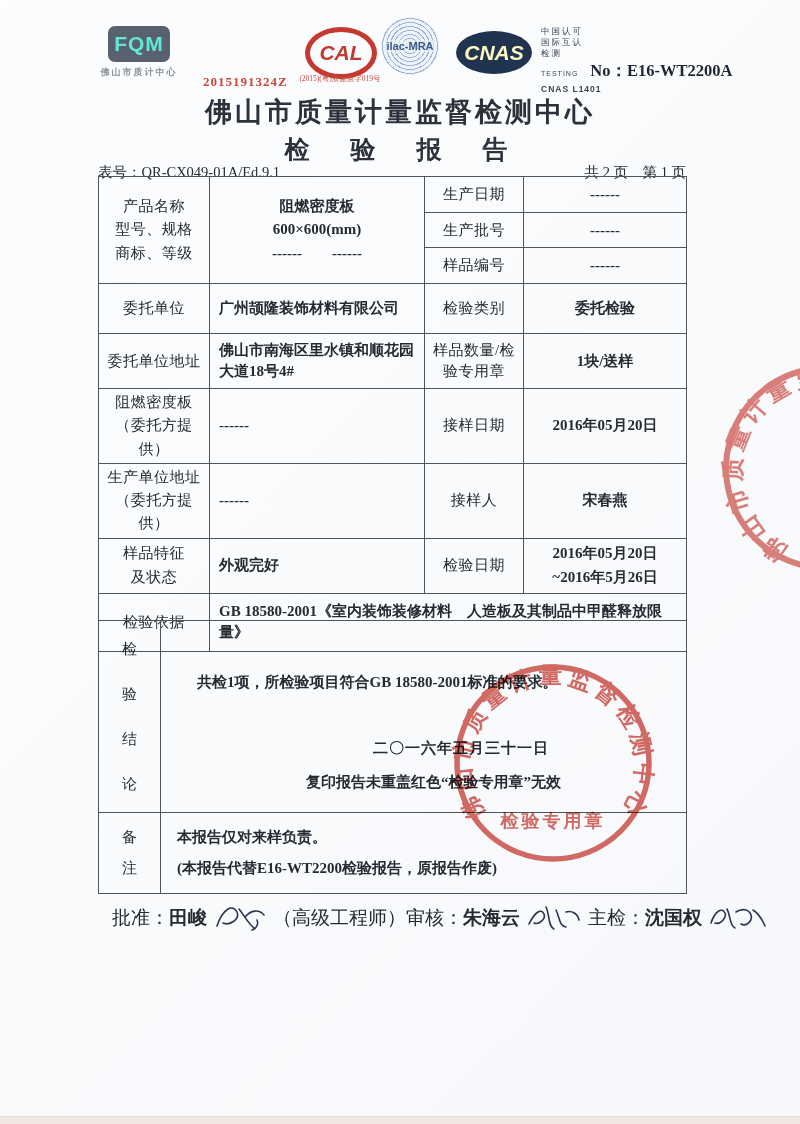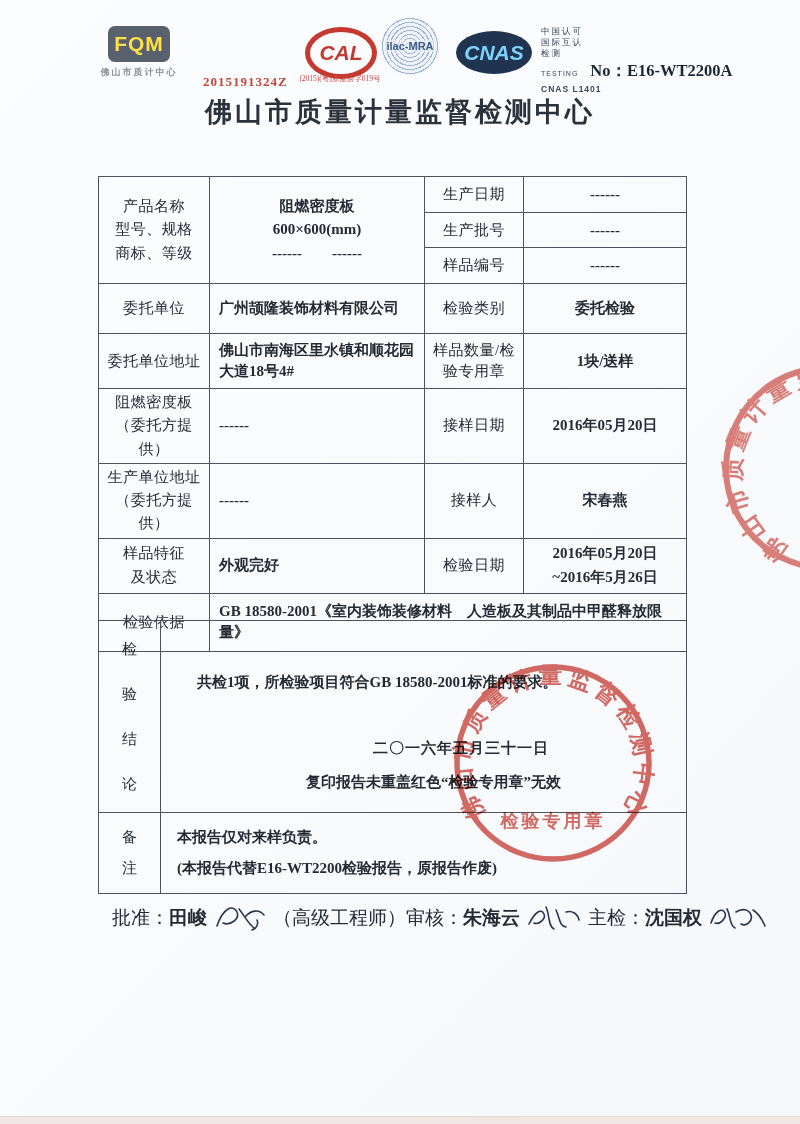--- a/index.html
+++ b/index.html
@@ -6,34 +6,34 @@
   .page{
     position:relative;width:800px;height:1124px;margin:0 auto;
     background:linear-gradient(135deg,#fcfdff 0%,#f8fafc 60%,#f6f8fb 100%);
     overflow:hidden;
     font-family:"Liberation Serif","DejaVu Serif",serif;
     color:#262b33;
   }
   
   .fqm{position:absolute;left:84px;top:26px;width:110px;text-align:center;}
   .fqm-box{width:62px;height:36px;margin:0 auto;background:#59616f;border-radius:7px;
-    color:#fde047;font-family:"Liberation Sans",sans-serif;font-weight:bold;font-size:21px;
+    color:#5eead4;font-family:"Liberation Sans",sans-serif;font-weight:bold;font-size:21px;
     line-height:36px;letter-spacing:1px;}
   .fqm-cap{margin-top:4px;font-size:9px;color:#8a8f98;letter-spacing:2px;font-weight:bold;}
   .oval{position:absolute;border-radius:50%;display:flex;align-items:center;justify-content:center;
     font-family:"Liberation Sans",sans-serif;font-weight:bold;font-style:italic;}
   .cma{left:208px;top:25px;width:82px;height:45px;border:5px solid #c43a30;color:#c43a30;font-size:24px;letter-spacing:-1px;}
   .cma-num{position:absolute;left:203px;top:74px;width:95px;text-align:left;color:#c8463c;font-size:13px;letter-spacing:1px;font-family:"Liberation Serif",serif;font-weight:600;}
   .cal{left:305px;top:27px;width:62px;height:42px;border:5px solid #c43a30;color:#c43a30;font-size:21px;}
   .cal-num{position:absolute;left:295px;top:74px;width:90px;text-align:center;color:#c8463c;font-size:7.5px;}
   .ilac{position:absolute;left:381px;top:17px;width:58px;height:58px;border-radius:50%;
     background:repeating-radial-gradient(circle at 50% 50%,#eef3fa 0 3px,#9db4d4 3px 4px);
     display:flex;align-items:center;justify-content:center;}
   .ilac span{font-family:"Liberation Sans",sans-serif;font-weight:bold;font-size:11px;color:#3c5a86;background:rgba(238,243,250,.55);padding:0 1px;}
-  .cnas{left:456px;top:31px;width:76px;height:43px;background:#20344f;color:#7dd3fc;font-size:21px;letter-spacing:0;}
+  .cnas{left:456px;top:31px;width:76px;height:43px;background:#20344f;color:#fef9c3;font-size:21px;letter-spacing:0;}
   .cnas-block{position:absolute;left:541px;top:26px;width:230px;color:#3a4654;}
   .cnas-block .s{font-size:8.5px;line-height:1.3;letter-spacing:2px;}
   .cnas-noline{display:flex;align-items:baseline;margin-top:1px;}
   .cnas-testing{font-size:7px;letter-spacing:1px;font-family:"Liberation Sans",sans-serif;}
   .report-no{font-size:16.5px;font-weight:bold;color:#1d2733;margin-left:12px;white-space:nowrap;}
   .cnas-cert{font-size:8.5px;font-weight:bold;letter-spacing:1px;font-family:"Liberation Sans",sans-serif;margin-top:2px;}
   
   .titles{position:absolute;left:0;top:94px;width:100%;text-align:center;color:#2c323c;}
   .title-org{font-size:27px;font-weight:bold;letter-spacing:3px;}
   .title-doc{font-size:25px;font-weight:bold;letter-spacing:8px;margin-top:3px;}
@@ -90,22 +90,27 @@
     <div class="s">检测</div>
     <div class="cnas-noline">
       <span class="cnas-testing">TESTING</span>
       <span class="report-no"><span>No：</span><span>E16-WT2200A</span></span>
     </div>
     <div class="cnas-cert">CNAS L1401</div>
   </div>
 
   <div class="titles">
     <div class="title-org">佛山市质量计量监督检测中心</div>
-  </div>
-
+    <div class="title-doc">检　验　报　告</div>
+  </div>
+
+  <div class="meta">
+    <span><span>表号：</span><span>QR-CX049-01A/Ed.9.1</span></span>
+    <span>共 2 页　第 1 页</span>
+  </div>
 
   <table class="t1">
     <colgroup>
         <col style="width:111px">
         <col style="width:215px">
         <col style="width:99px">
         <col style="width:163px">
       </colgroup>
     <tbody>
         <tr style="height:36px">

